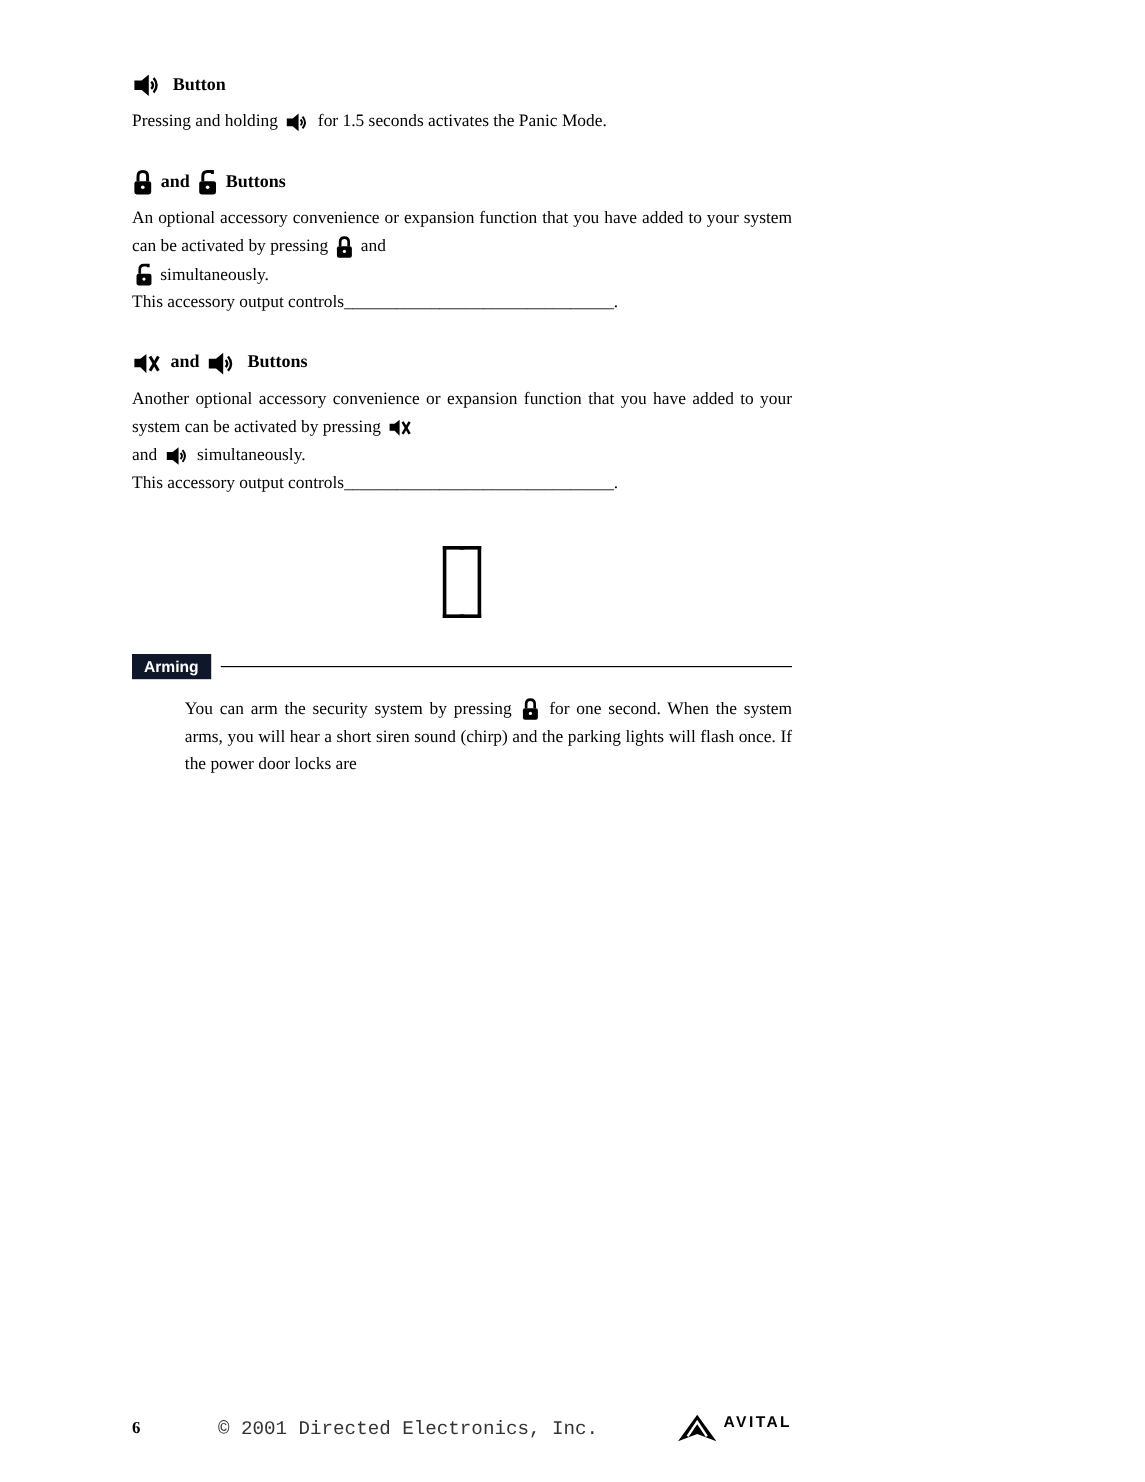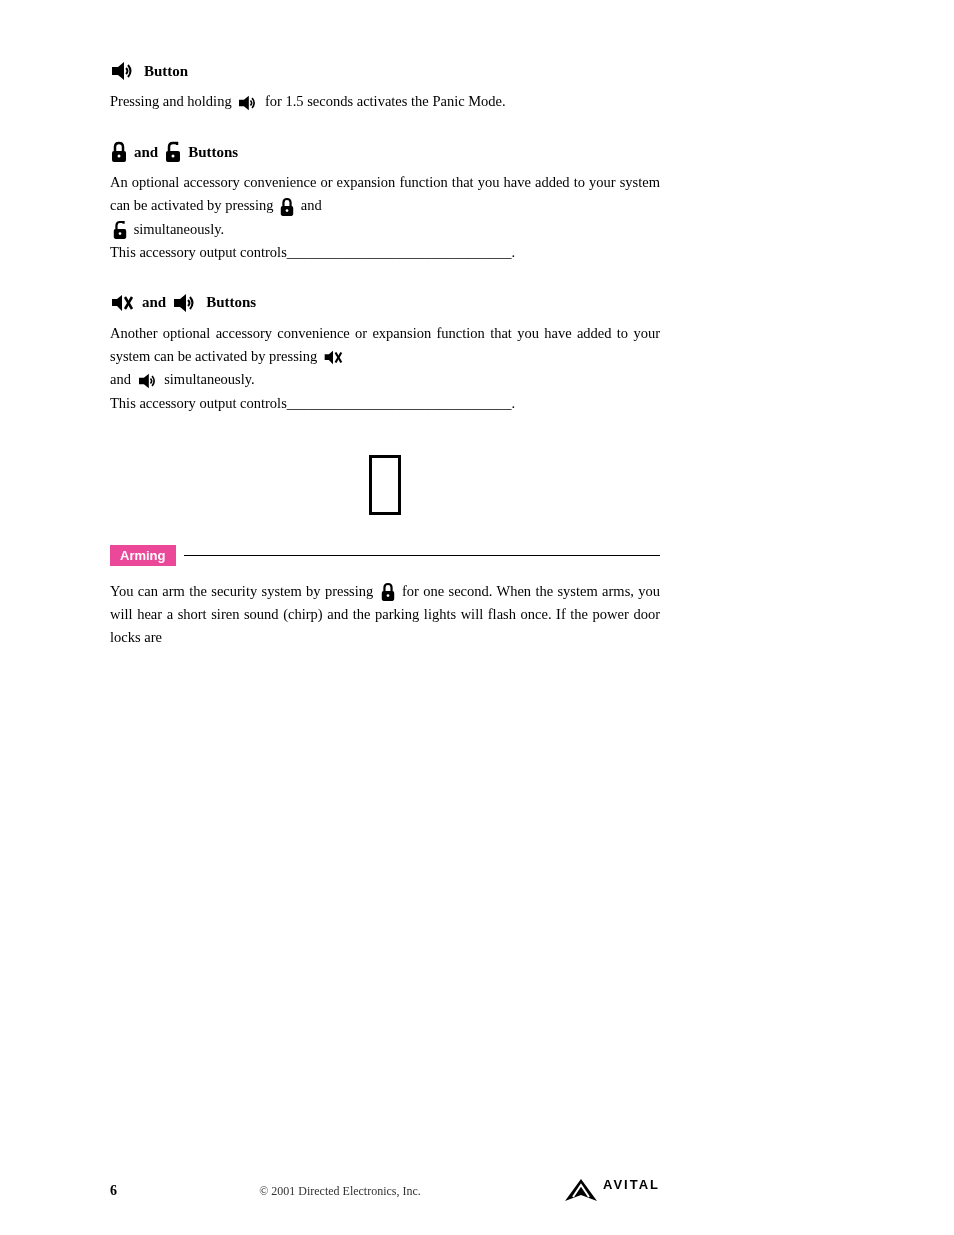--- a/index.html
+++ b/index.html
@@ -72,21 +72,21 @@
       vertical-align: middle;
     }
     .intro-text {
       font-size: 14.5px;
       line-height: 1.6;
       text-align: justify;
       margin-bottom: 24px;
     }
     .arming-label {
       display: inline-block;
-      background: #ec4899;
+      background: #0f172a;
       color: #fff;
       font-family: Arial, sans-serif;
       font-size: 13px;
       font-weight: bold;
       padding: 3px 10px;
       margin-bottom: 0;
     }
     .arming-header {
       display: flex;
       align-items: center;
@@ -95,37 +95,39 @@
     .arming-line {
       flex: 1;
       height: 1px;
       background: #000;
       margin-left: 8px;
     }
     .arming-body {
       font-size: 14.5px;
       line-height: 1.6;
       text-align: justify;
+      margin-left: 44px;
     }
     .footer {
       position: absolute;
       bottom: 30px;
       left: 110px;
       right: 110px;
       display: flex;
       align-items: center;
       justify-content: space-between;
     }
     .footer-page {
       font-size: 14px;
       font-weight: bold;
     }
     .footer-copy {
-      font-size: 12px;
+      font-size: 16px;
       color: #333;
+      font-family: Liberation Mono, monospace;
     }
     .footer-logo {
       font-size: 13px;
       font-weight: bold;
       display: flex;
       gap: 4px;
     }
   </style>
 </head>
 <body>

